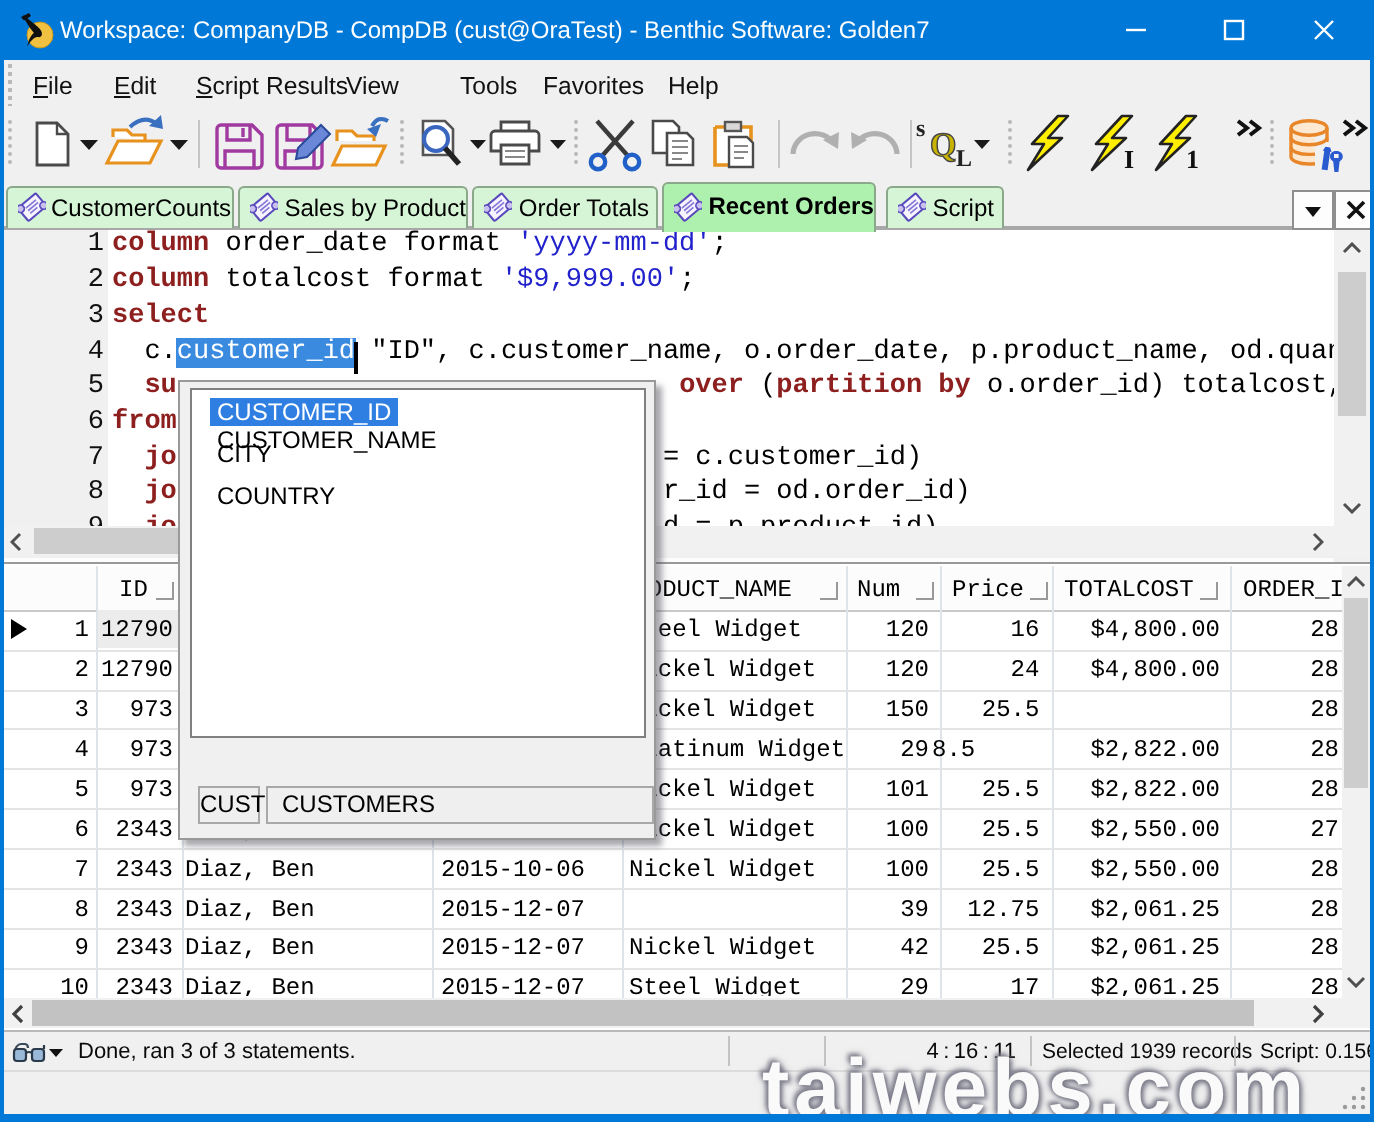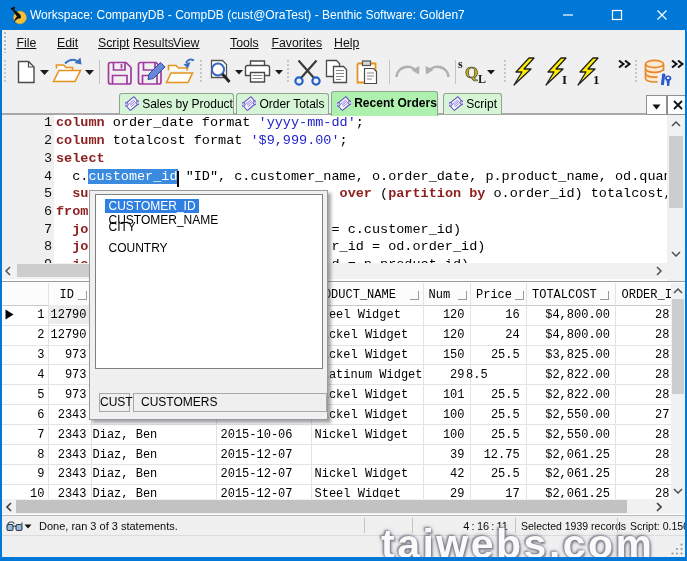--- a/index.html
+++ b/index.html
@@ -5,21 +5,21 @@
 html,body{margin:0;padding:0;}pre{margin:0;}
 body{width:687px;height:561px;overflow:hidden;font-family:"Liberation Sans",sans-serif;}
 #w{position:relative;width:687px;height:561px;background:#f0f0f0;overflow:hidden;}
 .abs{position:absolute;}
 
 #title{left:0;top:0;width:687px;height:30px;background:#0078d7;}
 #ttxt{left:30px;top:0;height:30px;line-height:30px;color:#fff;font-size:12px;white-space:pre;}
 .capbtn{top:0;height:30px;width:34px;}
 
 #menu{left:2px;top:30px;width:683px;height:25px;background:#f0f0f0;}
-.mi{position:absolute;top:0;height:25px;line-height:26px;font-size:12.3px;color:#111;text-decoration:underline;}
+.mi{position:absolute;top:0;height:25px;line-height:26px;font-size:12.3px;color:#111;}
 .mi u{text-decoration:underline;text-underline-offset:1px;}
 
 #tbar{left:2px;top:55px;width:683px;height:34px;background:#f0f0f0;}
 .grip{position:absolute;top:4px;width:2px;height:26px;background-image:repeating-linear-gradient(to bottom,#b8b8b8 0 2px,transparent 2px 4px);}
 
 #tabbar{left:2px;top:89px;width:683px;height:26px;background:#f0f0f0;}
 #tabline{left:2px;top:113px;width:683px;height:2px;background:#a8a8a8;}
 .tab{position:absolute;top:92.5px;height:20px;border:1px solid #8aa88a;border-bottom:none;border-radius:3px 3px 0 0;background:#d6f5d6;font-size:12px;color:#000;line-height:20px;white-space:nowrap;overflow:hidden;}
 .tab .lbl{margin-left:22px;margin-right:4px;}
 .tab.act{top:90.5px;height:24.5px;line-height:23px;background:#aef0ae;font-weight:bold;z-index:3;}
@@ -218,20 +218,23 @@
  <g id="scroll">
           <g transform="rotate(-40 7.5 8)">
   <rect x="1.2" y="3.6" width="12.6" height="9" rx="0.8" fill="#f6f4ff" stroke="#5a4abd" stroke-width="1.1"></rect>
   <circle cx="2.2" cy="4.8" r="2" fill="#c8c0ee" stroke="#5a4abd" stroke-width="0.9"></circle>
   <circle cx="12.8" cy="11.4" r="2" fill="#c8c0ee" stroke="#5a4abd" stroke-width="0.9"></circle>
   <path d="M4.6 6.4 h7 M4.6 8.2 h7 M4.6 10 h5" stroke="#8878d8" stroke-width="0.9"></path>
  </g>
         </g>
 </defs>
     </svg>
+<div class="tab abs" style="left:2.5px;width:112.2px"><svg class="abs" style="left:5px;top:2px" width="14" height="15" viewBox="0 0 15 16">
+        <use href="#scroll"></use>
+      </svg><span class="lbl">CustomerCounts</span></div>
 <div class="tab abs" style="left:236.4px;width:90.4px"><svg class="abs" style="left:5px;top:2px" width="14" height="15" viewBox="0 0 15 16">
         <use href="#scroll"></use>
       </svg><span class="lbl">Order Totals</span></div>
 <div class="tab abs" style="left:119.2px;width:112.7px"><svg class="abs" style="left:5px;top:2px" width="14" height="15" viewBox="0 0 15 16">
         <use href="#scroll"></use>
       </svg><span class="lbl">Sales by Product</span></div>
 <div class="tab act abs" style="left:331.2px;width:105px"><svg class="abs" style="left:5px;top:4px" width="14" height="15" viewBox="0 0 15 16">
         <use href="#scroll"></use>
       </svg><span class="lbl">Recent Orders</span></div>
 <div class="tab abs" style="left:443.3px;width:56.3px"><svg class="abs" style="left:5px;top:2px" width="14" height="15" viewBox="0 0 15 16">
@@ -336,21 +339,20 @@
 <div class="cell abs" style="left:466px;top:324.9px;width:53.7px;height:19.4px;text-align:right;overflow:hidden">24</div>
 <div class="cell abs" style="left:526px;top:324.9px;width:84px;height:19.4px;text-align:right;overflow:hidden">$4,800.00</div>
 <div class="cell abs" style="left:615px;top:324.9px;width:54.5px;height:19.4px;text-align:right;overflow:hidden">28</div>
 <div class="cell abs" style="left:2px;top:344.9px;width:42.5px;height:19.4px;text-align:right;overflow:hidden">3</div>
 <div class="cell abs" style="left:50px;top:344.9px;width:36.5px;height:19.4px;text-align:right;overflow:hidden">973</div>
 <div class="cell abs" style="left:92.5px;top:344.9px;width:120px;height:19.4px;overflow:hidden">Lee, Sam</div>
 <div class="cell abs" style="left:220.5px;top:344.9px;width:80px;height:19.4px;overflow:hidden">2015-09-14</div>
 <div class="cell abs" style="left:314.5px;top:344.9px;width:107px;height:19.4px;overflow:hidden">Nickel Widget</div>
 <div class="cell abs" style="left:420px;top:344.9px;width:44.5px;height:19.4px;text-align:right;overflow:hidden">150</div>
 <div class="cell abs" style="left:466px;top:344.9px;width:53.7px;height:19.4px;text-align:right;overflow:hidden">25.5</div>
-<div class="cell abs" style="left:526px;top:344.9px;width:84px;height:19.4px;text-align:right;overflow:hidden">$3,825.00</div>
 <div class="cell abs" style="left:615px;top:344.9px;width:54.5px;height:19.4px;text-align:right;overflow:hidden">28</div>
 <div class="cell abs" style="left:2px;top:364.8px;width:42.5px;height:19.4px;text-align:right;overflow:hidden">4</div>
 <div class="cell abs" style="left:50px;top:364.8px;width:36.5px;height:19.4px;text-align:right;overflow:hidden">973</div>
 <div class="cell abs" style="left:92.5px;top:364.8px;width:120px;height:19.4px;overflow:hidden">Lee, Sam</div>
 <div class="cell abs" style="left:220.5px;top:364.8px;width:80px;height:19.4px;overflow:hidden">2015-09-14</div>
 <div class="cell abs" style="left:314.5px;top:364.8px;width:107px;height:19.4px;overflow:hidden">Platinum Widget</div>
 <div class="cell abs" style="left:420px;top:364.8px;width:44.5px;height:19.4px;text-align:right;overflow:hidden">29</div>
 <div class="cell abs" style="left:466px;top:364.8px;width:53.7px;height:19.4px;overflow:hidden">8.5</div>
 <div class="cell abs" style="left:526px;top:364.8px;width:84px;height:19.4px;text-align:right;overflow:hidden">$2,822.00</div>
 <div class="cell abs" style="left:615px;top:364.8px;width:54.5px;height:19.4px;text-align:right;overflow:hidden">28</div>

